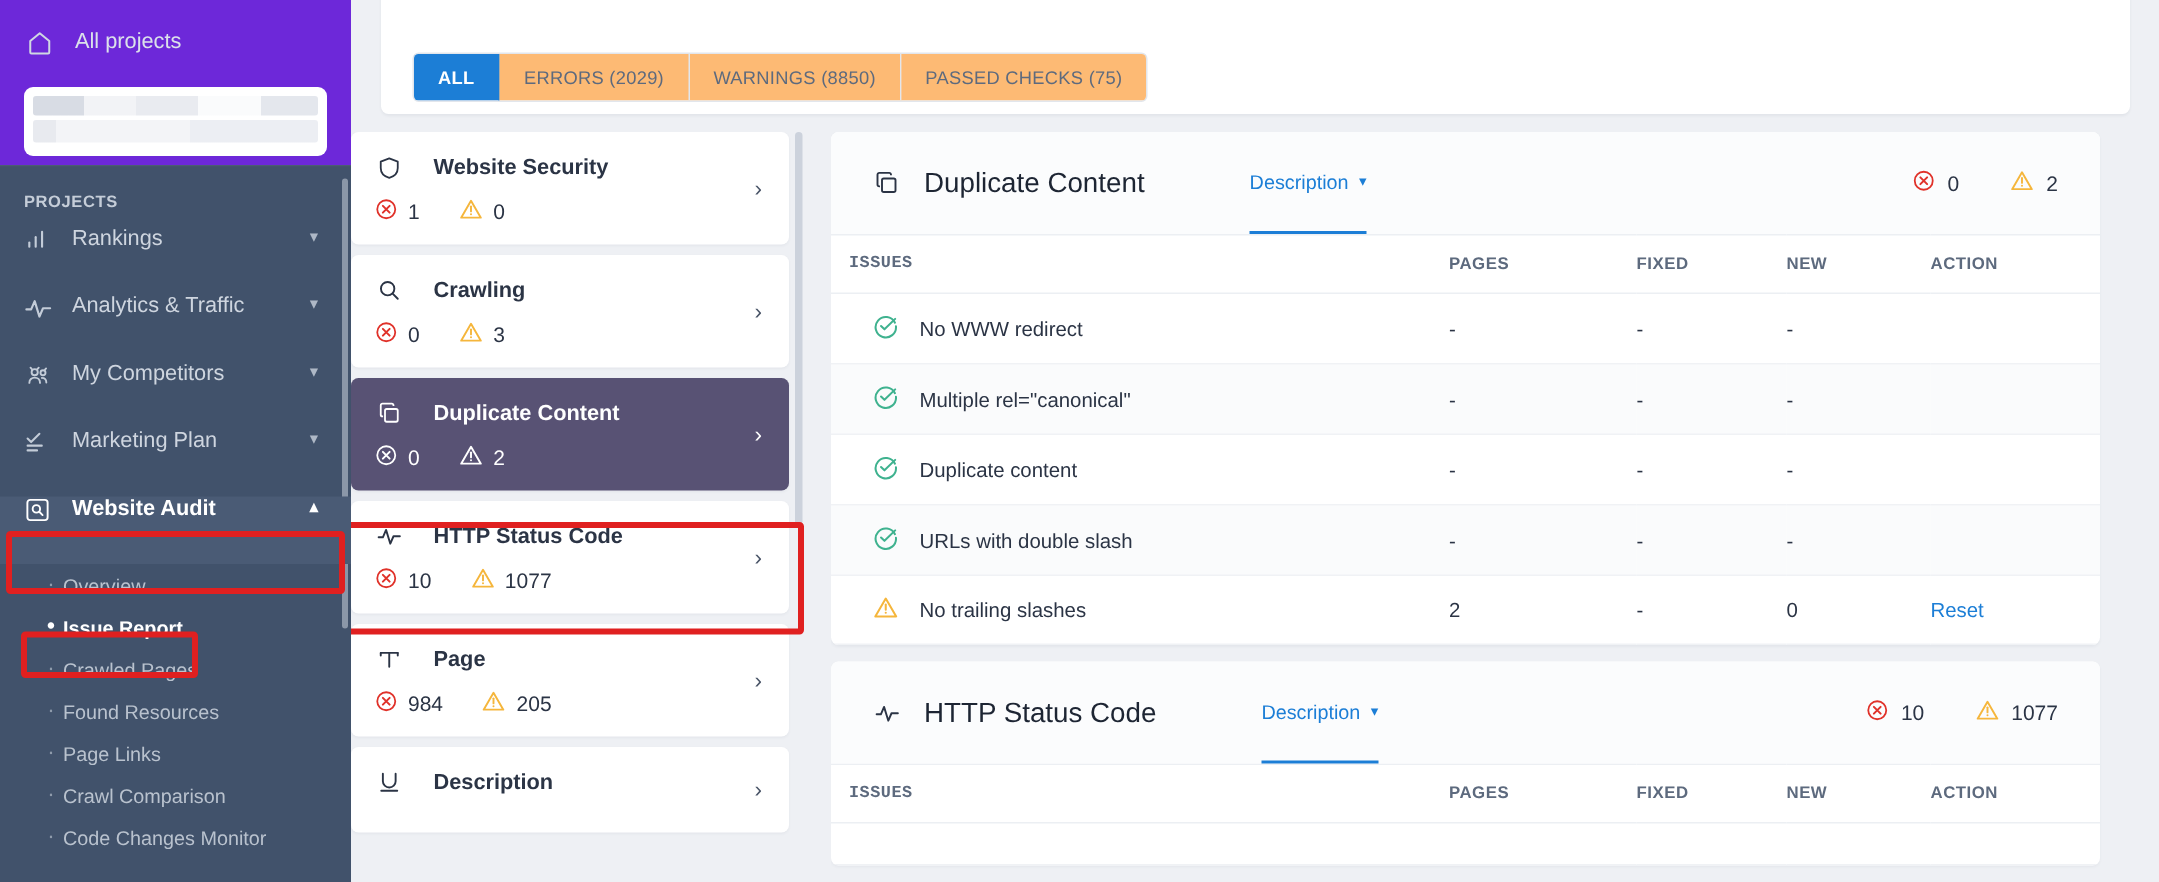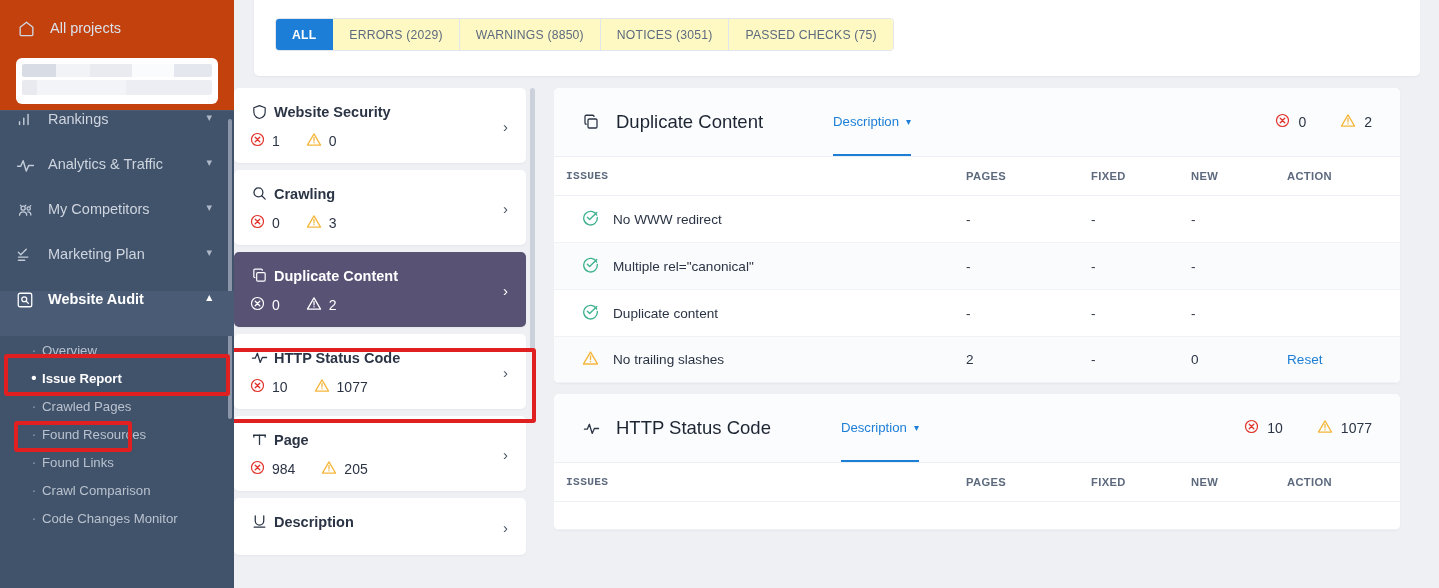--- a/index.html
+++ b/index.html
@@ -12,21 +12,21 @@
   .app { position: relative; width: 1439px; height: 588px; display: flex; }
 
   
   .sidebar {
     width: 234px; height: 588px;
     background: #41526b;
     position: relative;
     flex: 0 0 234px;
     overflow: hidden;
   }
-  .sb-top { height: 110px; background: #c2410c; position: relative; }
+  .sb-top { height: 110px; background: #6d28d9; position: relative; }
   .sb-allprojects {
     display: flex; align-items: center; gap: 14px;
     padding: 0 0 0 16px; height: 56px;
     color: #dbe1ea; font-size: 14.5px;
   }
   .sb-allprojects .ico { width: 20px; height: 20px; display:flex; align-items:center; justify-content:center; }
   .proj-box {
     position: absolute; left: 16px; top: 58px;
     width: 202px; height: 46px;
     background: #ffffff; border-radius: 6px;
@@ -74,29 +74,29 @@
   
   .main { flex: 1; position: relative; height: 588px; background: #eef0f4; overflow: hidden; }
 
   .tabs-card {
     position: absolute; left: 20px; top: -24px;
     width: 1166px; height: 100px;
     background: #ffffff; border-radius: 5px;
     box-shadow: 0 1px 2px rgba(40,50,70,0.06);
   }
   .tabbar {
-    position: absolute; left: 21px; top: 42px;
+    position: absolute; left: 21px; top: 59px;
     display: flex; border: 1px solid #e2e6ec; border-radius: 4px; overflow: hidden;
     height: 33px; background: #f7f8fa;
   }
   .tab {
     display: flex; align-items: center; justify-content: center;
     padding: 0 16px; height: 31px;
     font-size: 12.2px; color: #5d6a7e; letter-spacing: 0.2px;
-    border-right: 1px solid #e2e6ec; background: #fef9c3;
+    border-right: 1px solid #e2e6ec; background: #fdba74;
     white-space: nowrap;
   }
   .tab:last-child { border-right: none; }
   .tab.active { background: #1c7ed6; color: #ffffff; font-weight: bold; border-right-color: #1c7ed6; }
 
   
   .cardcol {
     position: absolute; left: 0px; top: 88px;
     width: 304px; height: 500px;
     overflow: hidden;
@@ -109,21 +109,21 @@
     position: relative;
     width: 292px; margin-bottom: 7px;
     background: #ffffff; border-radius: 5px;
     padding: 14px 16px 13px 16px;
     box-shadow: 0 1px 2px rgba(40,50,70,0.05);
   }
   .cat-card .chev {
     position: absolute; right: 18px; top: 50%; transform: translateY(-50%);
     color: #4a5568; font-size: 15px;
   }
-  .cat-head { display: flex; align-items: center; gap: 5px; margin-bottom: 11px; }
+  .cat-head { display: flex; align-items: center; gap: 20px; margin-bottom: 11px; }
   .cat-head .ico { width: 19px; height: 19px; display:flex; align-items:center; justify-content:center; }
   .cat-title { font-size: 14.5px; font-weight: bold; color: #2b3445; }
   .cat-stats { display: flex; align-items: center; gap: 7px; font-size: 14px; color: #2b3445; }
   .cat-stats .gap { width: 12px; }
   .cat-card.selected { background: #585274; }
   .cat-card.selected .cat-title { color: #ffffff; }
   .cat-card.selected .cat-stats { color: #ffffff; }
   .cat-card.selected .chev { color: #ffffff; }
 
   
@@ -198,20 +198,21 @@
         <div class="blur-line bl1"></div>
         <div class="blur-line bl2"></div>
       </div>
     </div>
 
     <div class="sb-divider"></div>
 
     <div class="sb-scroll">
       <div class="sb-scrollbar"></div>
 
+      <div class="sb-section-title">PROJECTS</div>
 
       <div class="nav-item">
         <span class="ico">
           <svg width="17" height="17" viewBox="0 0 24 24" fill="none" stroke="#c3ccd8" stroke-width="2" stroke-linecap="round">
             <line x1="5" y1="15" x2="5" y2="19"></line>
               <line x1="11" y1="10" x2="11" y2="19"></line>
               <line x1="17" y1="5" x2="17" y2="19"></line>
           </svg>
         </span>
         <span>Rankings</span>
@@ -277,21 +278,21 @@
       <div class="nav-sub">
         <span class="bullet">·</span>
         <span>Crawled Pages</span>
       </div>
       <div class="nav-sub">
         <span class="bullet">·</span>
         <span>Found Resources</span>
       </div>
       <div class="nav-sub">
         <span class="bullet">·</span>
-        <span>Found Links</span>
+        <span>Page Links</span>
       </div>
       <div class="nav-sub">
         <span class="bullet">·</span>
         <span>Crawl Comparison</span>
       </div>
       <div class="nav-sub">
         <span class="bullet">·</span>
         <span>Code Changes Monitor</span>
       </div>
     </div>
@@ -300,21 +301,20 @@
     <div class="redbox" style="left:14px; top:421px; width:118px; height:31px;"></div>
   </aside>
 
   <section class="main">
 
     <div class="tabs-card">
       <div class="tabbar">
         <div class="tab active">ALL</div>
         <div class="tab">ERRORS (2029)</div>
         <div class="tab">WARNINGS (8850)</div>
-        <div class="tab">NOTICES (3051)</div>
         <div class="tab">PASSED CHECKS (75)</div>
       </div>
     </div>
 
     <div class="cardcol">
       <div class="cardcol-scrollbar"></div>
 
       <div class="cat-card">
         <div class="cat-head">
           <span class="ico">
@@ -584,20 +584,37 @@
                 </td>
               <td class="dash">-</td>
               <td class="dash">-</td>
               <td class="dash">-</td>
               <td></td>
             </tr>
             <tr>
               <td class="c-issues">
                   <div class="wrap">
                 <span>
+                  <svg width="17" height="17" viewBox="0 0 20 20" fill="none">
+                        <path d="M17.2 7.2A8 8 0 1 0 18 10" stroke="#3fb28f" stroke-width="1.6" stroke-linecap="round"></path>
+                        <polyline points="6.3,9.8 9,12.4 17.4,4.2" stroke="#3fb28f" stroke-width="1.6" stroke-linecap="round" stroke-linejoin="round"></polyline>
+                      </svg>
+                </span>
+                <span>URLs with double slash</span>
+              </div>
+                </td>
+              <td class="dash">-</td>
+              <td class="dash">-</td>
+              <td class="dash">-</td>
+              <td></td>
+            </tr>
+            <tr>
+              <td class="c-issues">
+                  <div class="wrap">
+                <span>
                   <svg width="17" height="16" viewBox="0 0 20 18" fill="none">
                         <path d="M10 2 18.2 16H1.8z" stroke="#f5b63c" stroke-width="1.6" stroke-linejoin="round"></path>
                         <path d="M10 6.6v4.2" stroke="#f5b63c" stroke-width="1.6" stroke-linecap="round"></path>
                         <circle cx="10" cy="13.1" r="0.85" fill="#f5b63c"></circle>
                       </svg>
                 </span>
                 <span>No trailing slashes</span>
               </div>
                 </td>
               <td>2</td>

